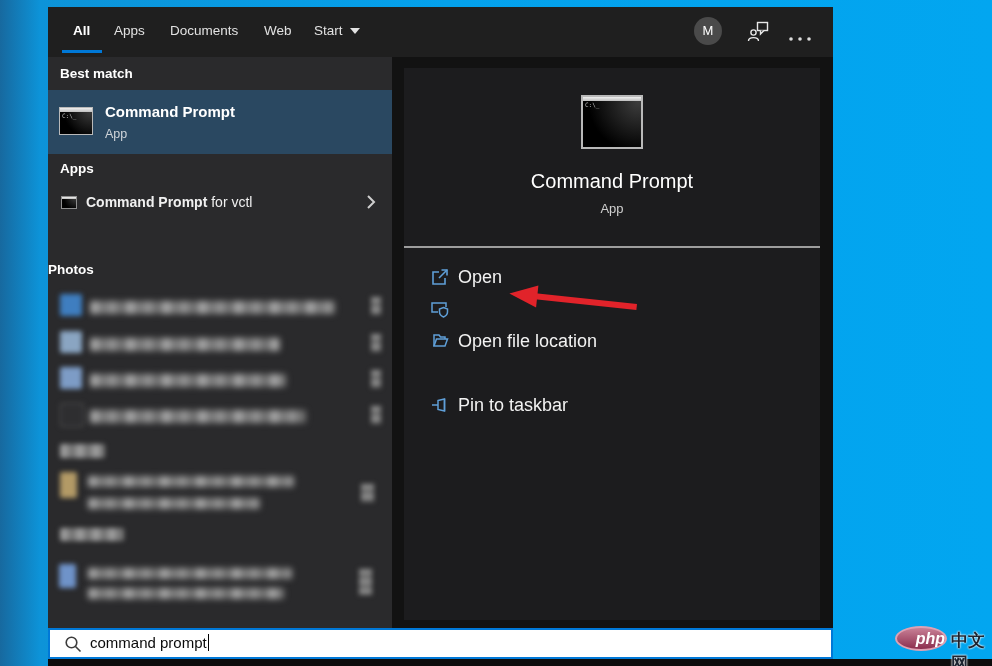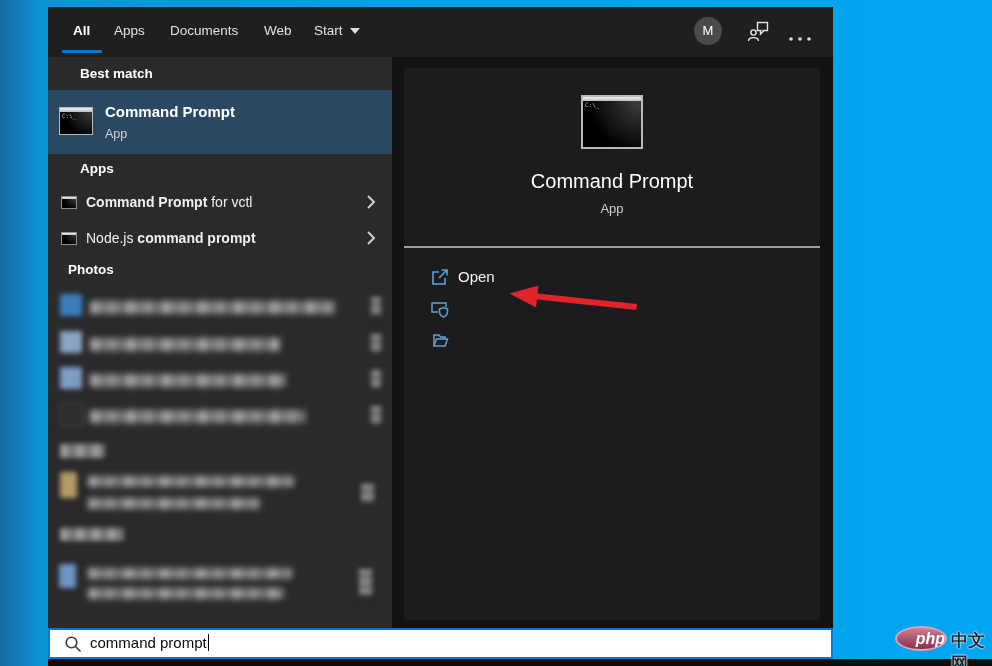--- a/index.html
+++ b/index.html
@@ -18,21 +18,21 @@
   
   .tab{color:#e2e2e2;font-size:13.5px;top:16px;cursor:pointer;white-space:nowrap;}
   .tab.active{color:#fff;font-weight:bold;}
   .tab-underline{left:62px;top:50px;width:40px;height:3px;background:#0078d7;}
   .more-caret{display:inline-block;width:0;height:0;border-left:5px solid transparent;
     border-right:5px solid transparent;border-top:6px solid #e2e2e2;margin-left:7px;vertical-align:1px;}
   .avatar{left:694px;top:17px;width:28px;height:28px;border-radius:50%;background:#4a4a4a;
     color:#fff;font-size:13px;text-align:center;line-height:28px;cursor:pointer;}
   .icon-btn{cursor:pointer;}
   
-  .sec-h{color:#ffffff;font-size:13.5px;font-weight:bold;margin-left:20px;}
+  .sec-h{color:#ffffff;font-size:13.5px;font-weight:bold;}
   .bm-row{left:48px;top:90px;width:344px;height:64px;background:#2a4861;cursor:pointer;}
   .bm-title{left:57px;top:13px;color:#fff;font-size:15px;font-weight:bold;}
   .bm-sub{left:57px;top:37px;color:#cfd4d9;font-size:12.5px;}
   .app-row{width:344px;height:32px;cursor:pointer;}
   .app-row .txt{left:38px;top:0;line-height:32px;color:#f0f0f0;font-size:14px;white-space:nowrap;}
   .app-row .txt .b{font-weight:bold;}
   
   .cmd-ico{background:radial-gradient(circle at 95% 10%,#3d3d3d 0%,#161616 45%,#000 70%);
     border:1px solid #b9b9b9;box-sizing:border-box;}
   .cmd-ico .bar{position:absolute;left:0;top:0;right:0;height:4px;background:linear-gradient(#efefef,#bfbfbf);}
@@ -40,21 +40,21 @@
   .cmd-big{left:581px;top:95px;width:62px;height:54px;border-width:2px;}
   .cmd-mid{width:34px;height:28px;}
   .cmd-sm{width:16px;height:13px;border-color:#8f8f8f;}
   .cmd-sm .bar{height:2px;}
   
   .pv-title{left:404px;top:170px;width:416px;text-align:center;color:#fff;font-size:20px;}
   .pv-sub{left:404px;top:201px;width:416px;text-align:center;color:#cfcfcf;font-size:13px;}
   .pv-sep{left:404px;top:246px;width:416px;height:2px;background:#9d9d9d;}
   .act-row{left:404px;width:416px;height:32px;cursor:pointer;}
   .act-row svg{position:absolute;left:27px;top:7px;}
-  .act-row .lbl{position:absolute;left:54px;top:0;line-height:32px;color:#f2f2f2;font-size:15px;}
+  .act-row .lbl{position:absolute;left:54px;top:0;line-height:32px;color:#f2f2f2;font-size:18px;}
   
   .ph-ico{width:22px;height:22px;border-radius:2px;filter:blur(2.5px);}
   .ph-bar{height:13px;border-radius:2px;filter:blur(3px);
     background:repeating-linear-gradient(90deg,#a3a3a3 0 9px,#7a7a7a 9px 18px,#909090 18px 27px,#6f6f6f 27px 36px);}
   .ph-bar.thin{height:11px;}
   .ph-side{width:10px;height:18px;filter:blur(2.5px);
     background:repeating-linear-gradient(180deg,#8b8b8b 0 5px,#6a6a6a 5px 10px);}
   .ph-head{filter:blur(2.5px);background:repeating-linear-gradient(90deg,#9a9a9a 0 8px,#777 8px 16px);border-radius:2px;}
   
   .search-bar{left:48px;top:628px;width:785px;height:31px;background:#fff;
@@ -123,29 +123,20 @@
   <div class="abs app-row" style="left:48px;top:186px">
     <div class="abs cmd-ico cmd-sm" style="left:13px;top:10px">
         <span class="bar"></span>
       </div>
     <div class="abs txt"><span class="b">Command Prompt</span><span> for vctl</span></div>
     <svg class="abs chev" style="left:318px;top:9px" width="10" height="14" viewBox="0 0 10 14">
         <path d="M2 1 L8 7 L2 13" stroke="#cfcfcf" stroke-width="2" fill="none"></path>
       </svg>
   </div>
 
-  <div class="abs app-row" style="left:48px;top:222px">
-    <div class="abs cmd-ico cmd-sm" style="left:13px;top:10px">
-        <span class="bar"></span>
-      </div>
-    <div class="abs txt"><span>Node.js </span><span class="b">command prompt</span></div>
-    <svg class="abs chev" style="left:318px;top:9px" width="10" height="14" viewBox="0 0 10 14">
-        <path d="M2 1 L8 7 L2 13" stroke="#cfcfcf" stroke-width="2" fill="none"></path>
-      </svg>
-  </div>
 
   <div class="abs sec-h" style="left:48px;top:262px">Photos</div>
 
   <div class="abs" style="left:48px;top:292px;width:344px;height:30px">
     <div class="abs ph-ico" style="left:12px;top:2px;background:#3f7ec0"></div>
     <div class="abs ph-bar" style="left:42px;top:9px;width:245px"></div>
     <div class="abs ph-side" style="left:323px;top:5px"></div>
   </div>
   <div class="abs" style="left:48px;top:328px;width:344px;height:30px">
     <div class="abs ph-ico" style="left:12px;top:3px;background:#8aa5c2"></div>
@@ -203,20 +194,29 @@
     <svg width="18" height="18" viewBox="0 0 18 18" fill="none" stroke="#5f9fd8" stroke-width="1.5">
       <path d="M15 7 V3 H1 V12 H7"></path>
       <path d="M12.5 7.5 L16.5 9 V12 C16.5 14.3 15 15.9 12.5 17 C10 15.9 8.5 14.3 8.5 12 V9 Z"></path>
     </svg>
   </div>
   <div class="abs act-row" style="top:325px">
     <svg width="18" height="18" viewBox="0 0 18 18" fill="none" stroke="#5f9fd8" stroke-width="1.5">
       <path d="M3 14 V3 H8 L9.5 5 H14 V7"></path>
       <path d="M3 14 L5.5 7 H16.5 L14 14 Z"></path>
     </svg>
+    <span class="lbl">Open file location</span>
+  </div>
+  <div class="abs act-row" style="top:389px">
+    <svg width="18" height="18" viewBox="0 0 18 18" fill="none" stroke="#5f9fd8" stroke-width="1.5">
+      <path d="M1 9 H7"></path>
+        <path d="M7 4.5 L13.5 3 V15 L7 13.5 Z"></path>
+        <path d="M13.5 3 V15"></path>
+    </svg>
+    <span class="lbl">Pin to taskbar</span>
   </div>
 
   <svg class="abs" style="left:505px;top:285px" width="150" height="34" viewBox="0 0 150 34">
     <g transform="rotate(6 75 16)" fill="#e1232a" stroke="#e1232a">
       <line x1="132" y1="16" x2="30" y2="16" stroke-width="6"></line>
       <polygon points="4,16 32,5 32,27" stroke="none"></polygon>
     </g>
   </svg>
 
   <div class="abs search-bar">

